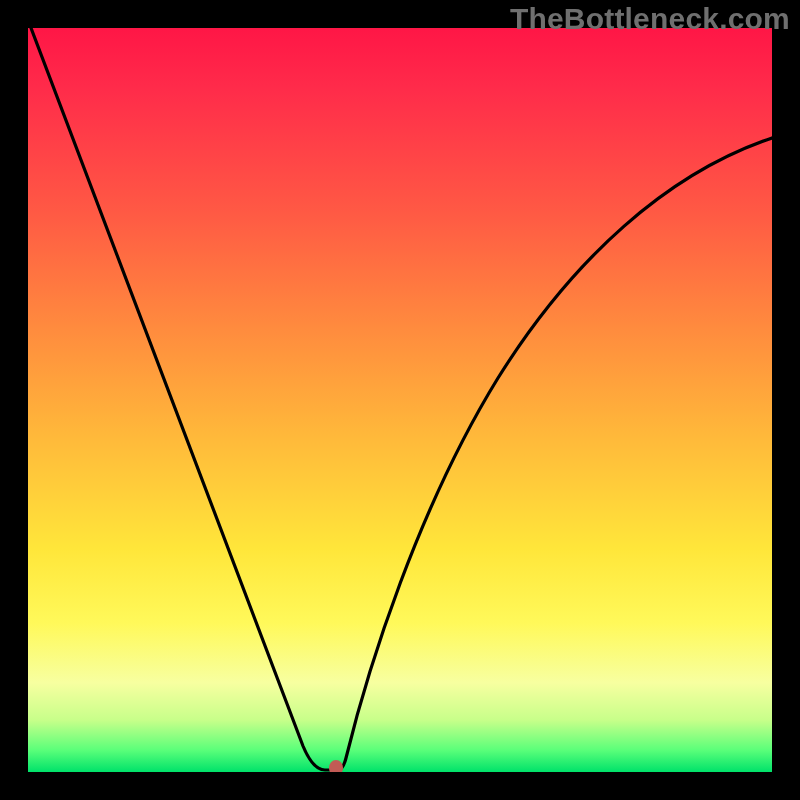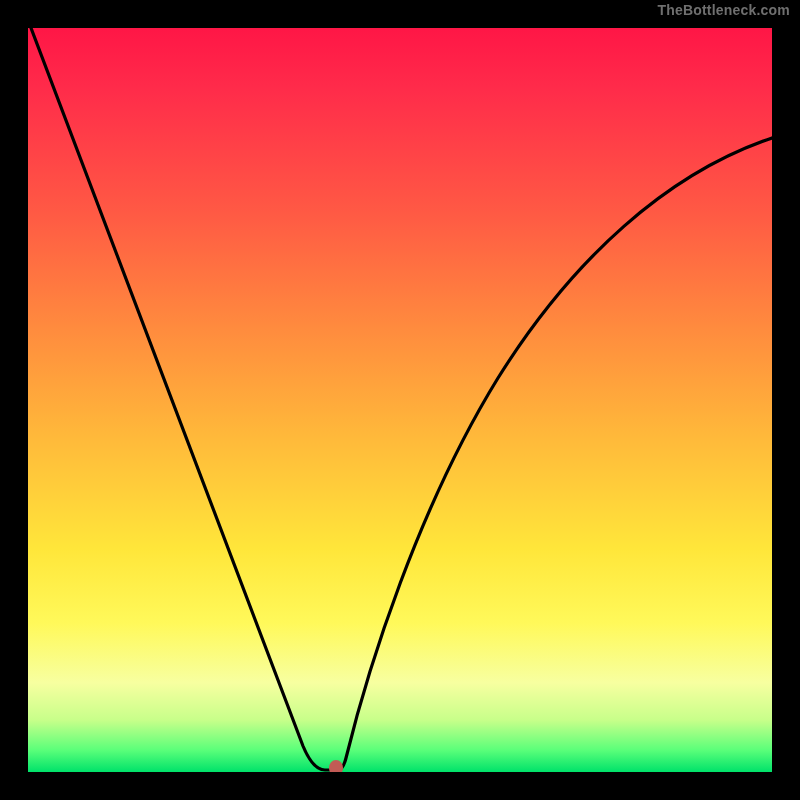--- a/index.html
+++ b/index.html
@@ -15,21 +15,21 @@
     position: relative;
     width: 800px;
     height: 800px;
     background: #000;
   }
   .watermark {
     position: absolute;
     top: 2px;
     right: 10px;
     color: #6f6f6f;
-    font-size: 14px;
+    font-size: 30px;
     font-weight: 600;
     letter-spacing: 0.2px;
     z-index: 4;
   }
   .plot-area {
     position: absolute;
     left: 28px;
     top: 28px;
     width: 744px;
     height: 744px;

